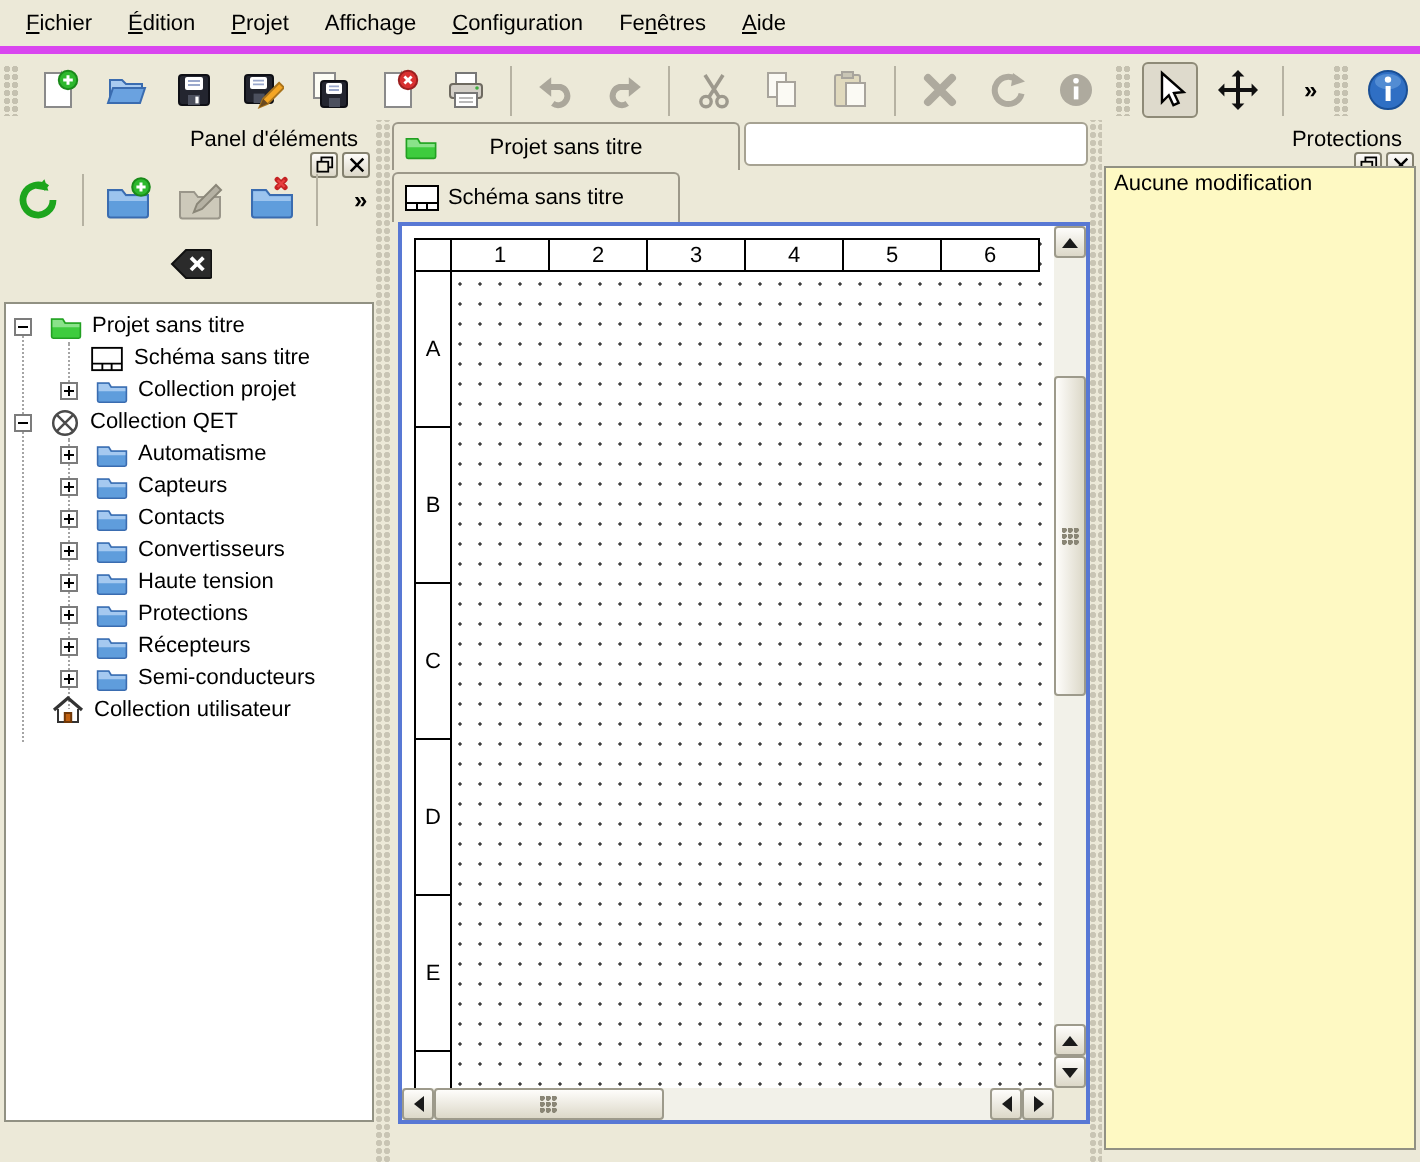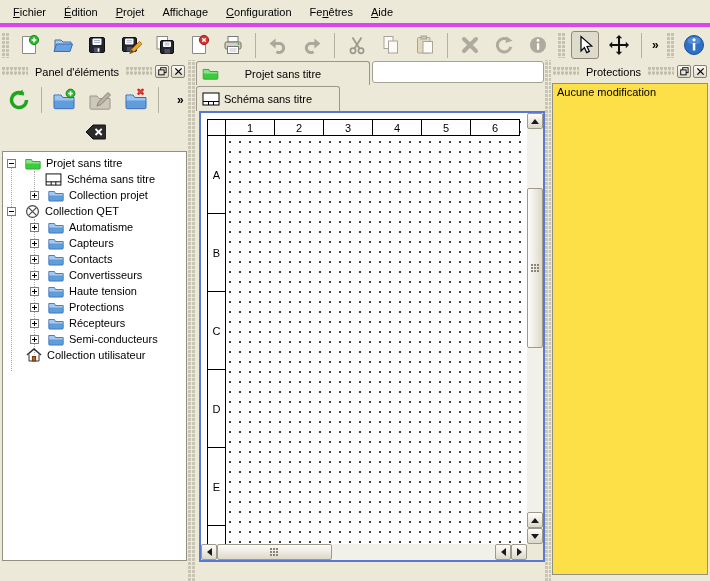--- a/index.html
+++ b/index.html
@@ -22,21 +22,21 @@
   .tb-sep{width:1px;height:25px;background:#b6b2a2;margin:0 2px;flex:none;}
   .chevron{font-weight:bold;font-size:12px;padding:0 2px;flex:none;cursor:default;}
   
   #workspace{position:absolute;top:60px;left:0;right:0;bottom:0;display:flex;}
   .v-splitter{flex:none;background:radial-gradient(circle at 1.5px 1.5px,#c9c5b4 40%,transparent 48%) 0 6px/4px 4px;}
   #split-left{width:8px;}
   #split-right{width:6px;}
   
   #left-dock{width:188px;flex:none;display:flex;flex-direction:column;}
   #right-dock{flex:1;display:flex;flex-direction:column;}
-  .dock-titlebar{height:15px;margin:4px 2px 1px 2px;display:flex;align-items:center;}
+  .dock-titlebar{height:15px;margin:4px 2px 1px 2px;display:flex;align-items:flex-end;flex-direction:column;}
   .dock-texture{flex:1;height:9px;
     background:radial-gradient(circle at 1.5px 1.5px,#c2bead 42%,transparent 50%) 0 0/4px 4.5px;}
   .dock-title{padding:0 7px;white-space:nowrap;}
   .dock-btns{display:flex;gap:2px;margin-left:3px;margin-right:1px;}
   .dock-btn{width:14px;height:13px;box-sizing:border-box;border:1px solid #84816f;border-radius:2px;
     background:linear-gradient(180deg,#fdfcf9,#dcd8c8);display:flex;align-items:center;justify-content:center;padding:0;}
   
   #panel-toolbar{height:36px;display:flex;align-items:center;padding:2px 5px;gap:8px;}
   .pt-btn{width:28px;height:28px;flex:none;display:flex;align-items:center;justify-content:center;
     background:transparent;border:none;padding:0;}
@@ -100,21 +100,21 @@
     display:flex;align-items:center;justify-content:center;}
   #vthumb{left:0;top:75px;width:16px;height:160px;background:linear-gradient(90deg,#fefdfb,#dcd8c8);}
   #hthumb{top:0;left:16px;width:115px;height:16px;background:linear-gradient(180deg,#fefdfb,#dcd8c8);}
   .grip{width:9px;height:9px;background:radial-gradient(circle at 1px 1px,#8a8676 45%,transparent 55%) 0 0/3px 3px;}
   .tri{width:0;height:0;}
   .tri.up{border-left:4px solid transparent;border-right:4px solid transparent;border-bottom:5px solid #1a1a1a;}
   .tri.down{border-left:4px solid transparent;border-right:4px solid transparent;border-top:5px solid #1a1a1a;}
   .tri.left{border-top:4px solid transparent;border-bottom:4px solid transparent;border-right:5px solid #1a1a1a;}
   .tri.right{border-top:4px solid transparent;border-bottom:4px solid transparent;border-left:5px solid #1a1a1a;}
   
-  #undo-list{flex:1;margin:3px 2px 6px 1px;background:#fde047;border:1px solid #919183;padding:2px 4px;overflow:hidden;}
+  #undo-list{flex:1;margin:3px 2px 6px 1px;background:#fef9c3;border:1px solid #919183;padding:2px 4px;overflow:hidden;}
 </style>
 </head>
 <body>
 
 <div id="app">
 
   <div id="menubar">
     <span class="menu-item"><u>F</u>ichier</span>
     <span class="menu-item"><u>É</u>dition</span>
     <span class="menu-item"><u>P</u>rojet</span>

